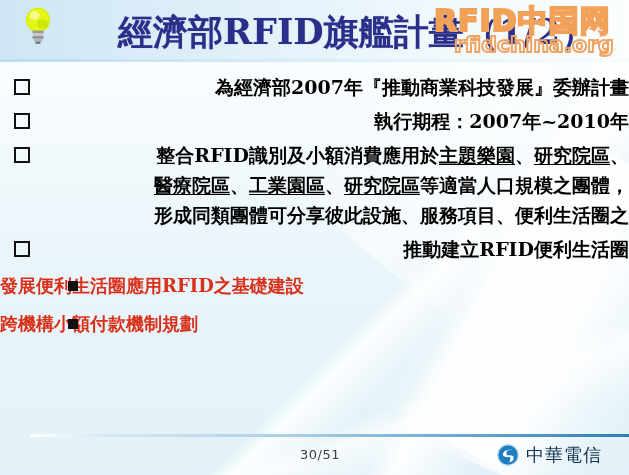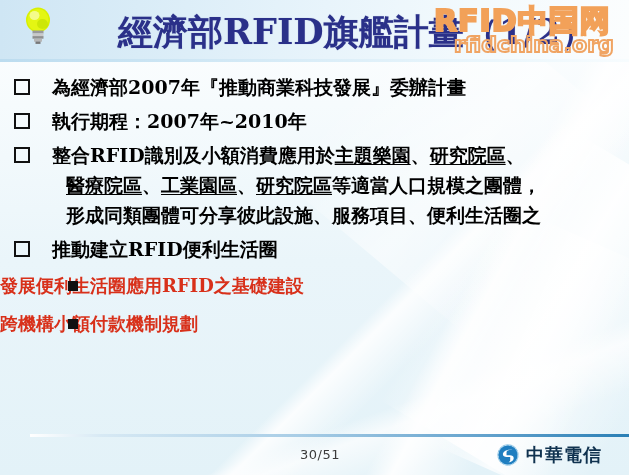--- a/index.html
+++ b/index.html
@@ -64,21 +64,21 @@
   }
 
   
   #body{
     position:absolute;left:0;top:72px;width:629px;height:350px;
   }
   .lvl1{
     position:relative;
     font-family:"DejaVu Serif","Liberation Serif",serif;
     color:#000;font-size:19px;font-weight:bold;line-height:30px;
-    margin:0 0 4px 0;padding-left:52px;
+    margin:0 0 4px 0;padding-left:36px;text-align:right;
   }
   .lvl1 .mk{
     position:absolute;left:14px;top:2px;
     width:12px;height:12px;border:2px solid #111;background:transparent;
     display:inline-block;
   }
   .lvl1 .mk{top:7px;}
   .lvl1 .txt{display:block;}
   .lvl1 .cont{display:block;padding-left:14px;}
   .u{text-decoration:underline;text-underline-offset:2px;}
@@ -103,21 +103,21 @@
     position:absolute;left:300px;top:447px;
     font-family:"DejaVu Sans","Liberation Sans",sans-serif;
     font-size:13px;color:#3b3b3b;letter-spacing:.5px;
   }
   #brand{
     position:absolute;left:497px;top:443px;display:flex;align-items:center;gap:7px;
   }
   #brand-mark{width:22px;height:22px;flex:0 0 22px;}
   #brand-name{
     font-family:"DejaVu Sans","Liberation Sans",sans-serif;
-    font-weight:bold;font-size:18px;color:#10324f;letter-spacing:1px;white-space:nowrap;
+    font-weight:normal;font-size:18px;color:#10324f;letter-spacing:1px;white-space:nowrap;
   }
 </style>
 </head>
 <body>
 
 <div id="slide">
 
   <div class="tex a"></div>
   <div class="tex b"></div>
   <div class="tex c"></div>

